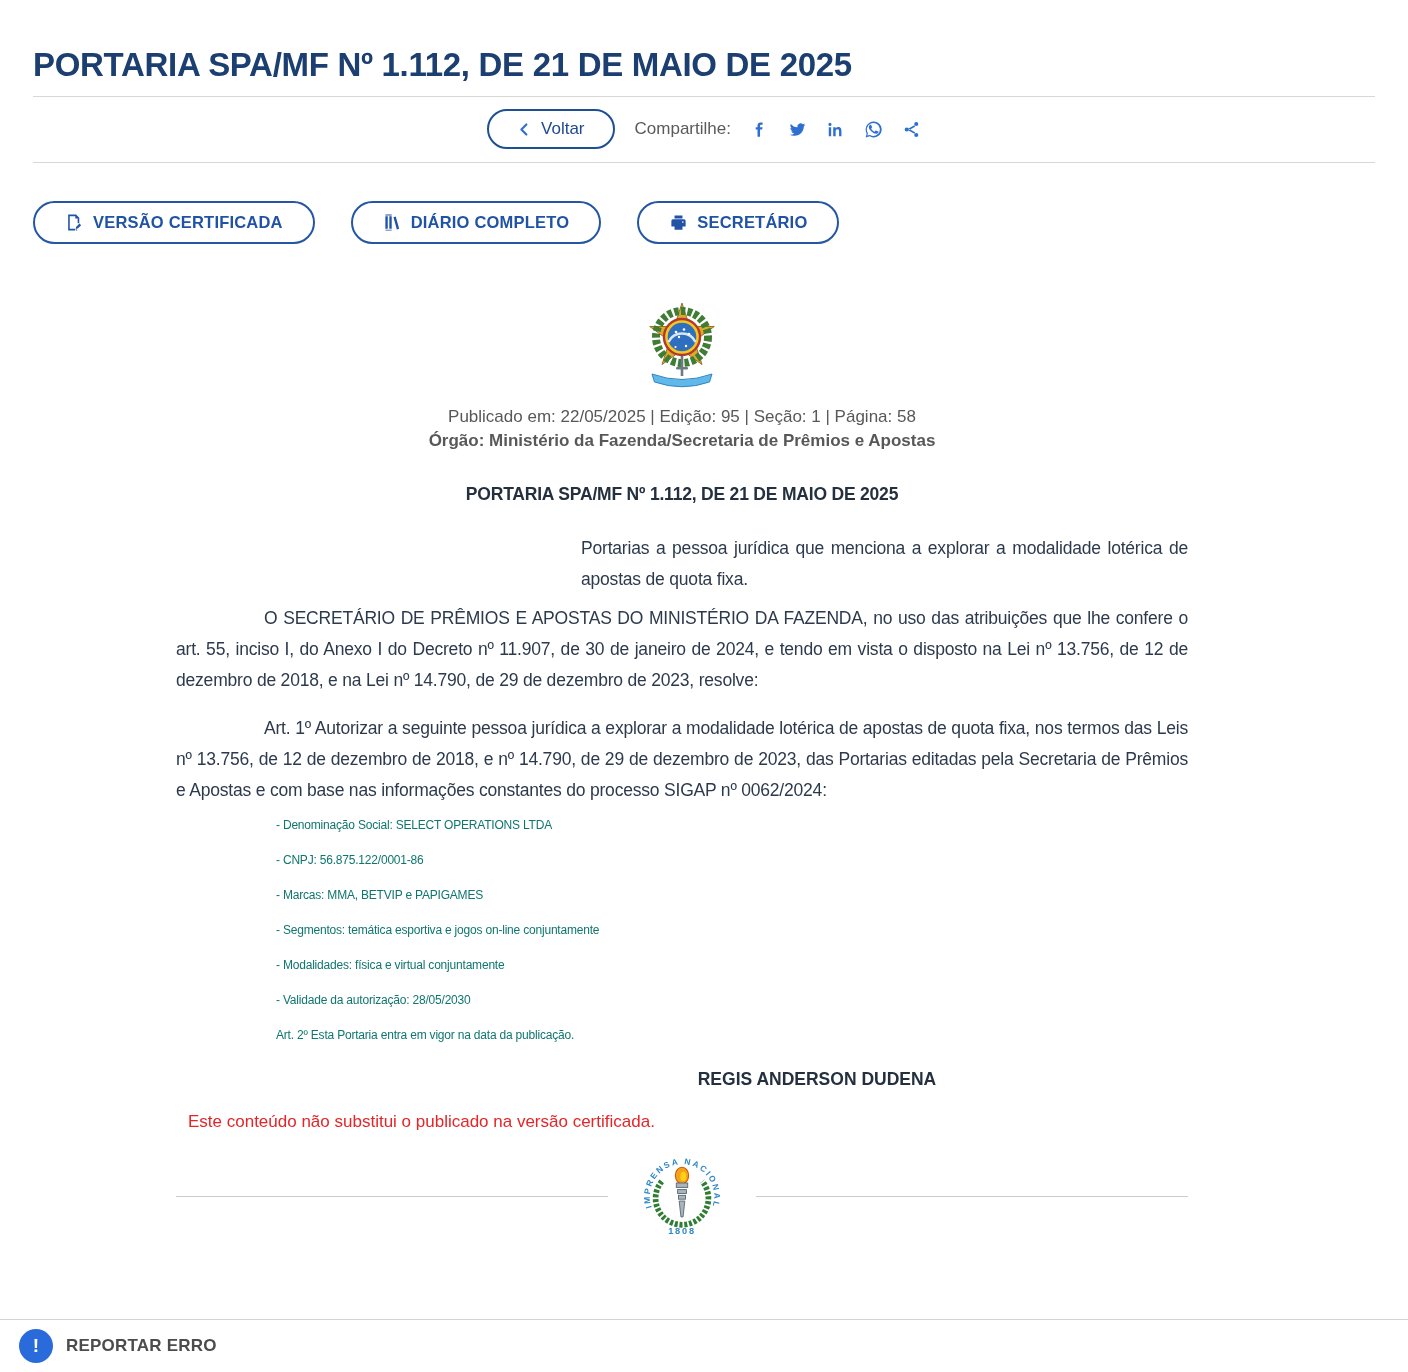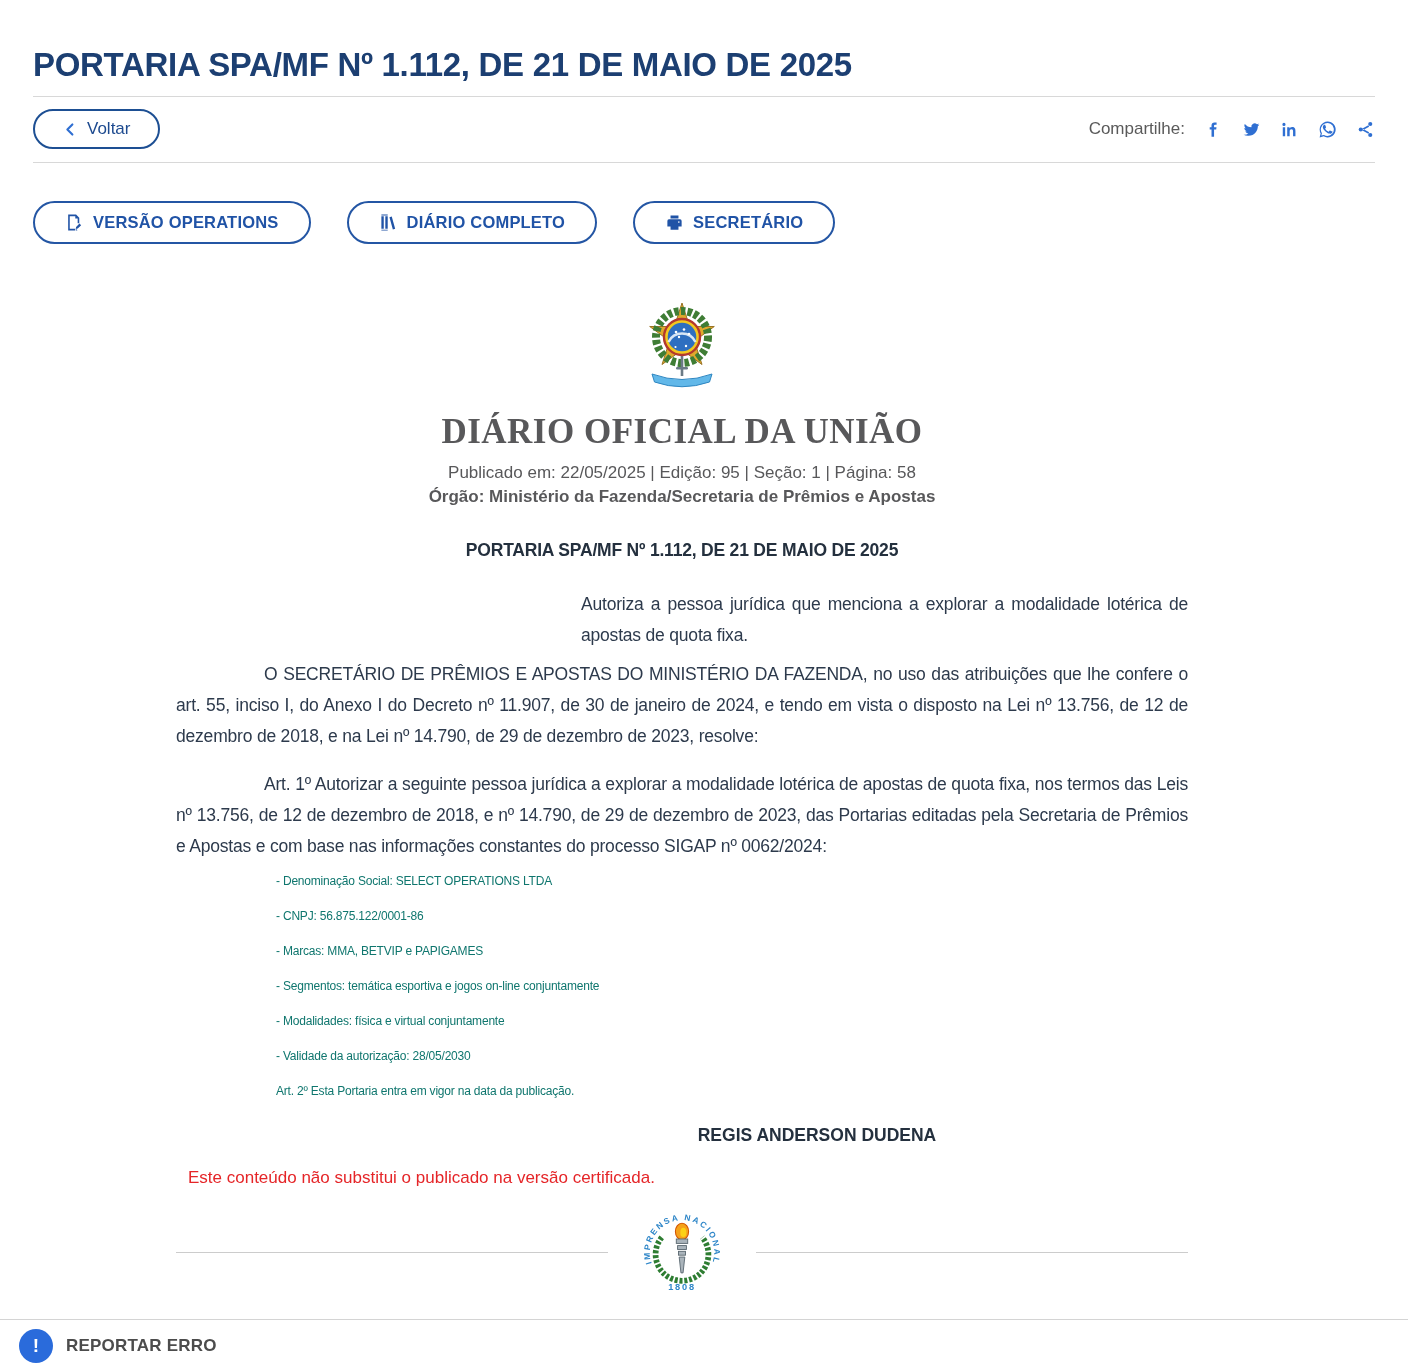--- a/index.html
+++ b/index.html
@@ -8,21 +8,21 @@
     width:1408px; height:1372px; background:#ffffff; overflow:hidden;
     font-family:"Liberation Sans", sans-serif; color:#2d3a4c;
     display:flex; flex-direction:column;
   }
   .page-title {
     margin:46px 33px 0 33px; font-size:33px; font-weight:700;
     color:#1c3f72; letter-spacing:-0.3px;
   }
   .rule { border:none; border-top:1px solid #d8d8d8; margin:12px 33px 0 33px; }
   .header-row {
-    display:flex; justify-content:space-between; align-items:center;
+    display:flex; justify-content:center; align-items:center;
     margin:11px 33px 0 33px; height:42px;
   }
   .back-btn {
     display:inline-flex; align-items:center; gap:9px;
     border:2px solid #1d4f93; border-radius:21px; background:#fff;
     padding:8px 28px; font-size:17px; color:#1d4a8f; cursor:pointer;
     font-family:"Liberation Sans", sans-serif;
   }
   .back-btn .chev { color:#2f6fd2; display:inline-flex; }
   .share-area { display:flex; align-items:center; gap:19px;margin-left:20px; }
@@ -129,21 +129,21 @@
     </span>
   </div>
 </div>
 <hr class="rule">
 
 <div class="actions">
   <button class="action-btn">
     <svg viewBox="0 0 24 24" fill="currentColor">
         <path d="M4 2h10l4 4v7h-2V7h-3V4H6v16h7v2H4V2zm10 15.6l4.3-4.3 2.1 2.1-4.3 4.3-2.5.4.4-2.5zM14 22v-1.4l.6-.1.9.9-.1.6H14z"></path>
       </svg>
-    <span>VERSÃO OPERATIONS</span>
+    <span>VERSÃO CERTIFICADA</span>
   </button>
   <button class="action-btn">
     <svg viewBox="0 0 24 24" fill="currentColor">
         <path d="M3 4h3v16H3zM8 4h3v16H8zM13.2 5.3l2.9-.8 4.3 15.5-2.9.8zM3 2h8v1.2H3zM3 21h8v1H3z"></path>
       </svg>
     <span>DIÁRIO COMPLETO</span>
   </button>
   <button class="action-btn">
     <svg viewBox="0 0 24 24" fill="currentColor">
         <path d="M7 3h10v4H7zM5 8h14a2 2 0 0 1 2 2v7h-4v4H7v-4H3v-7a2 2 0 0 1 2-2zm3 9h8v3H8v-3zm9.5-6.5a1 1 0 1 0 0 2 1 1 0 0 0 0-2z"></path>
@@ -165,27 +165,26 @@
         <path d="M36.5,52 A15 15 0 0 1 63.5,52" fill="none" stroke="#eaf3fb" stroke-width="2.6" opacity="0.9"></path>
         <circle cx="44" cy="42" r="1.3" fill="#fff"></circle>
           <circle cx="52" cy="39.5" r="1.3" fill="#fff"></circle>
         <circle cx="57" cy="44" r="1.3" fill="#fff"></circle>
           <circle cx="47" cy="47" r="1.2" fill="#fff"></circle>
         <circle cx="54" cy="56" r="1.2" fill="#fff"></circle>
           <circle cx="43.5" cy="57" r="1.1" fill="#fff"></circle>
         <path d="M20,84 Q50,95 80,84 L77.5,92 Q50,101.5 22.5,92 Z" fill="#62b8e9" stroke="#2e86c1" stroke-width="1"></path>
       </svg>
     </span>
-    <div class="journal-title">DIÁRIO OFICIAL DA UNIÃO</div>
     <div class="meta-line">Publicado em: 22/05/2025 | Edição: 95 | Seção: 1 | Página: 58</div>
     <div class="organ-line">Órgão: Ministério da Fazenda/Secretaria de Prêmios e Apostas</div>
   </div>
 
   <div class="doc-heading">PORTARIA SPA/MF Nº 1.112, DE 21 DE MAIO DE 2025</div>
-  <p class="summary">Autoriza a pessoa jurídica que menciona a explorar a modalidade lotérica de apostas de quota fixa.</p>
+  <p class="summary">Portarias a pessoa jurídica que menciona a explorar a modalidade lotérica de apostas de quota fixa.</p>
 
   <p class="para first">O SECRETÁRIO DE PRÊMIOS E APOSTAS DO MINISTÉRIO DA FAZENDA, no uso das atribuições que lhe confere o art. 55, inciso I, do Anexo I do Decreto nº 11.907, de 30 de janeiro de 2024, e tendo em vista o disposto na Lei nº 13.756, de 12 de dezembro de 2018, e na Lei nº 14.790, de 29 de dezembro de 2023, resolve:</p>
   <p class="para">Art. 1º Autorizar a seguinte pessoa jurídica a explorar a modalidade lotérica de apostas de quota fixa, nos termos das Leis nº 13.756, de 12 de dezembro de 2018, e nº 14.790, de 29 de dezembro de 2023, das Portarias editadas pela Secretaria de Prêmios e Apostas e com base nas informações constantes do processo SIGAP nº 0062/2024:</p>
 
   <p class="item">- Denominação Social: SELECT OPERATIONS LTDA</p>
   <p class="item">- CNPJ: 56.875.122/0001-86</p>
   <p class="item">- Marcas: MMA, BETVIP e PAPIGAMES</p>
   <p class="item">- Segmentos: temática esportiva e jogos on-line conjuntamente</p>
   <p class="item">- Modalidades: física e virtual conjuntamente</p>
   <p class="item">- Validade da autorização: 28/05/2030</p>

